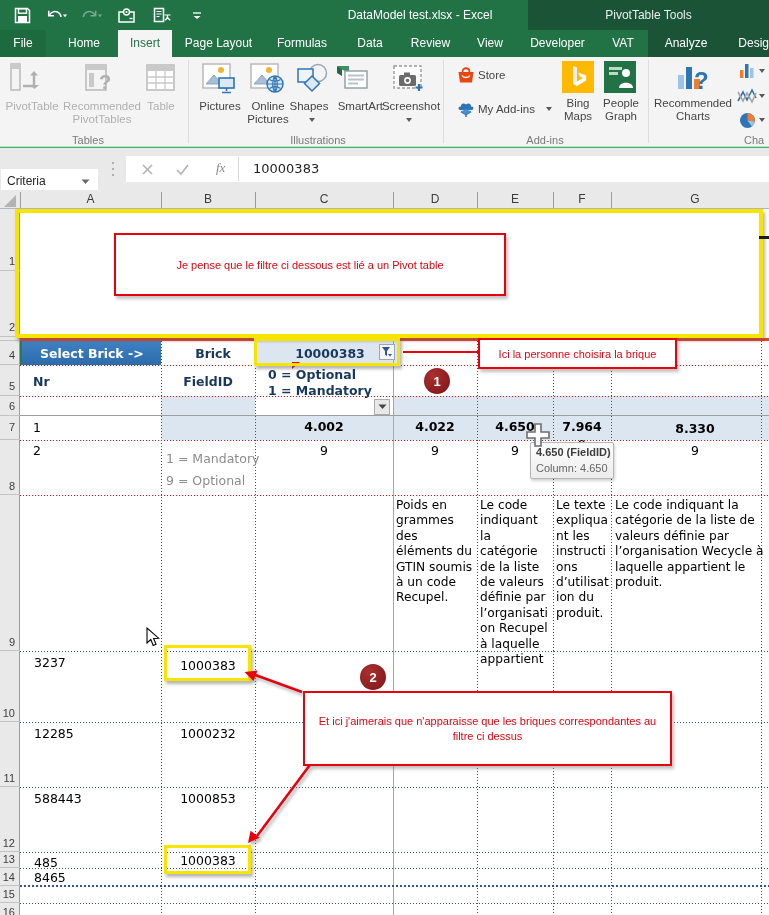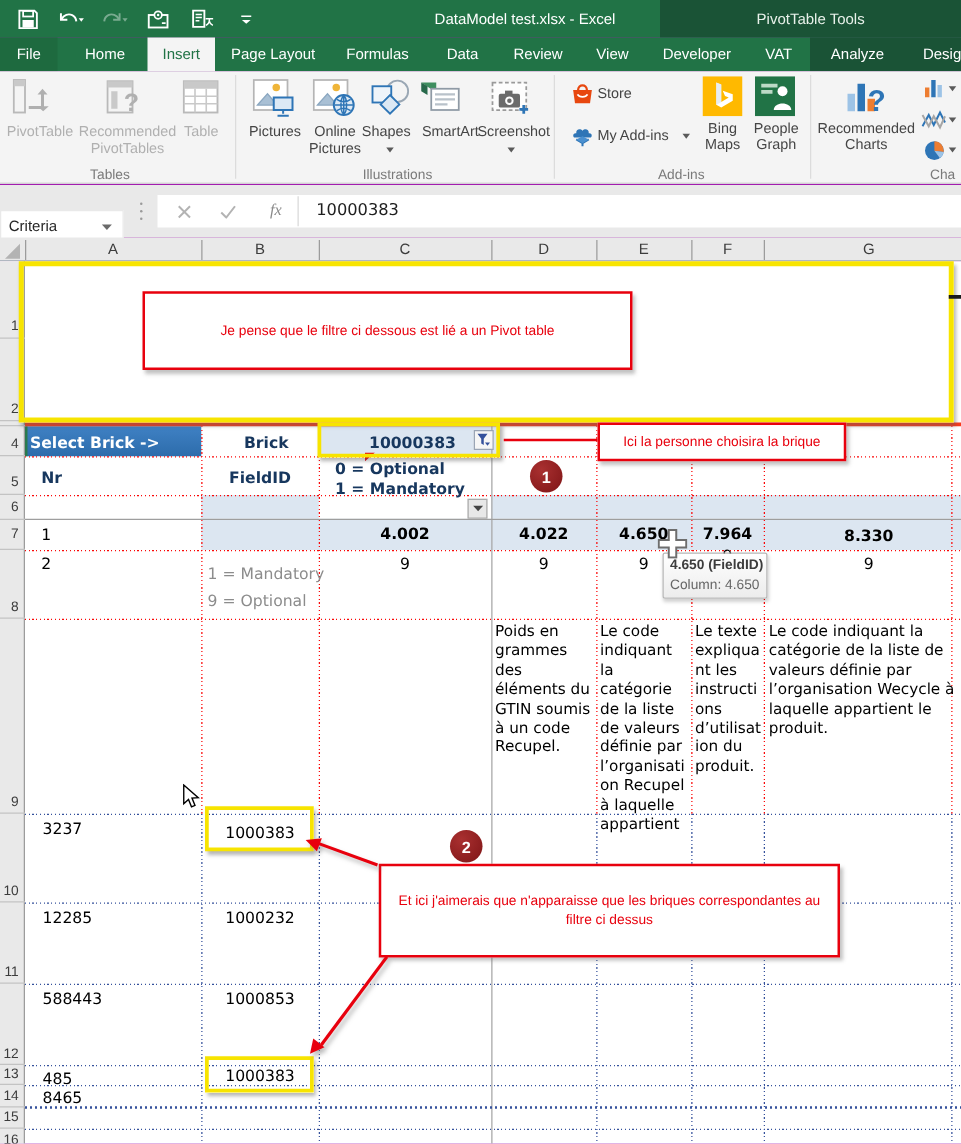--- a/index.html
+++ b/index.html
@@ -1,18 +1,18 @@
 <!DOCTYPE html>
 <html><head>
 <meta charset="utf-8">
 <style>
   * { margin:0; padding:0; box-sizing:border-box; }
   html,body { width:769px; height:915px; overflow:hidden; }
   body { font-family:"Liberation Sans", sans-serif; }
-  #app { position:relative; width:769px; height:915px; background:#a21caf; overflow:hidden; }
+  #app { position:relative; width:769px; height:915px; background:#22c55e; overflow:hidden; }
   .abs { position:absolute; }
 
   
   .titlebar { left:0; top:0; width:769px; height:30px; background:#217346; }
   .titlebar .dark { position:absolute; left:528px; top:0; width:241px; height:30px; background:#1a5336; }
   .apptitle { position:absolute; left:150px; top:0; width:540px; height:30px; line-height:30px; text-align:center; color:#fff; font-size:12px; }
   .toolslabel { position:absolute; left:528px; top:0; width:241px; height:30px; line-height:30px; text-align:center; color:#e8f1ea; font-size:12px; }
   .qat { position:absolute; left:0; top:0; height:30px; display:flex; align-items:center; gap:13px; padding-left:11px; }
   .qat .qbtn { display:flex; align-items:center; justify-content:center; width:22px; height:22px; }
   .qat svg { display:block; }
@@ -423,21 +423,21 @@
     <div class="dot-blue-h" style="left:20px; top:659px; width:749px;"></div>
     <div class="dash-blue-h" style="left:20px; top:676px; width:749px;"></div>
     <div class="dot-blue-h" style="left:20px; top:694px; width:749px;"></div>
     <div class="dot-blue-v" style="left:161px; top:442px; height:264px;"></div>
     <div class="dot-blue-v" style="left:255px; top:442px; height:264px;"></div>
     <div class="dot-blue-v" style="left:477px; top:442px; height:264px;"></div>
     <div class="dot-blue-v" style="left:553px; top:442px; height:264px;"></div>
     <div class="dot-blue-v" style="left:611px; top:442px; height:264px;"></div>
     <div class="dot-blue-v" style="left:761px; top:442px; height:264px;"></div>
 
-    <div class="cell" style="left:24px; top:137px; color:#fff; font-weight:bold;">Select Brick -&gt;</div>
+    <div class="cell" style="left:40px; top:137px; color:#fff; font-weight:bold;">Select Brick -&gt;</div>
     <div class="cell ctr bluebold" style="left:166px; top:137px; width:94px;">Brick</div>
     <div class="cell ctr bluebold" style="left:265px; top:137px; width:130px;">10000383</div>
     <div class="cell bluebold" style="left:33px; top:165px;">Nr</div>
     <div class="cell ctr bluebold" style="left:161px; top:165px; width:94px;">FieldID</div>
     <div class="cell bluebold" style="left:268px; top:158px; line-height:16px;">0 = Optional
 1 = Mandatory</div>
     <div class="cell" style="left:33px; top:211px;">1</div>
     <div class="cell ctr" style="left:255px; top:210px; width:138px; font-weight:bold;">4.002</div>
     <div class="cell ctr" style="left:393px; top:210px; width:84px; font-weight:bold;">4.022</div>
     <div class="cell ctr" style="left:477px; top:210px; width:76px; font-weight:bold;">4.650</div>

